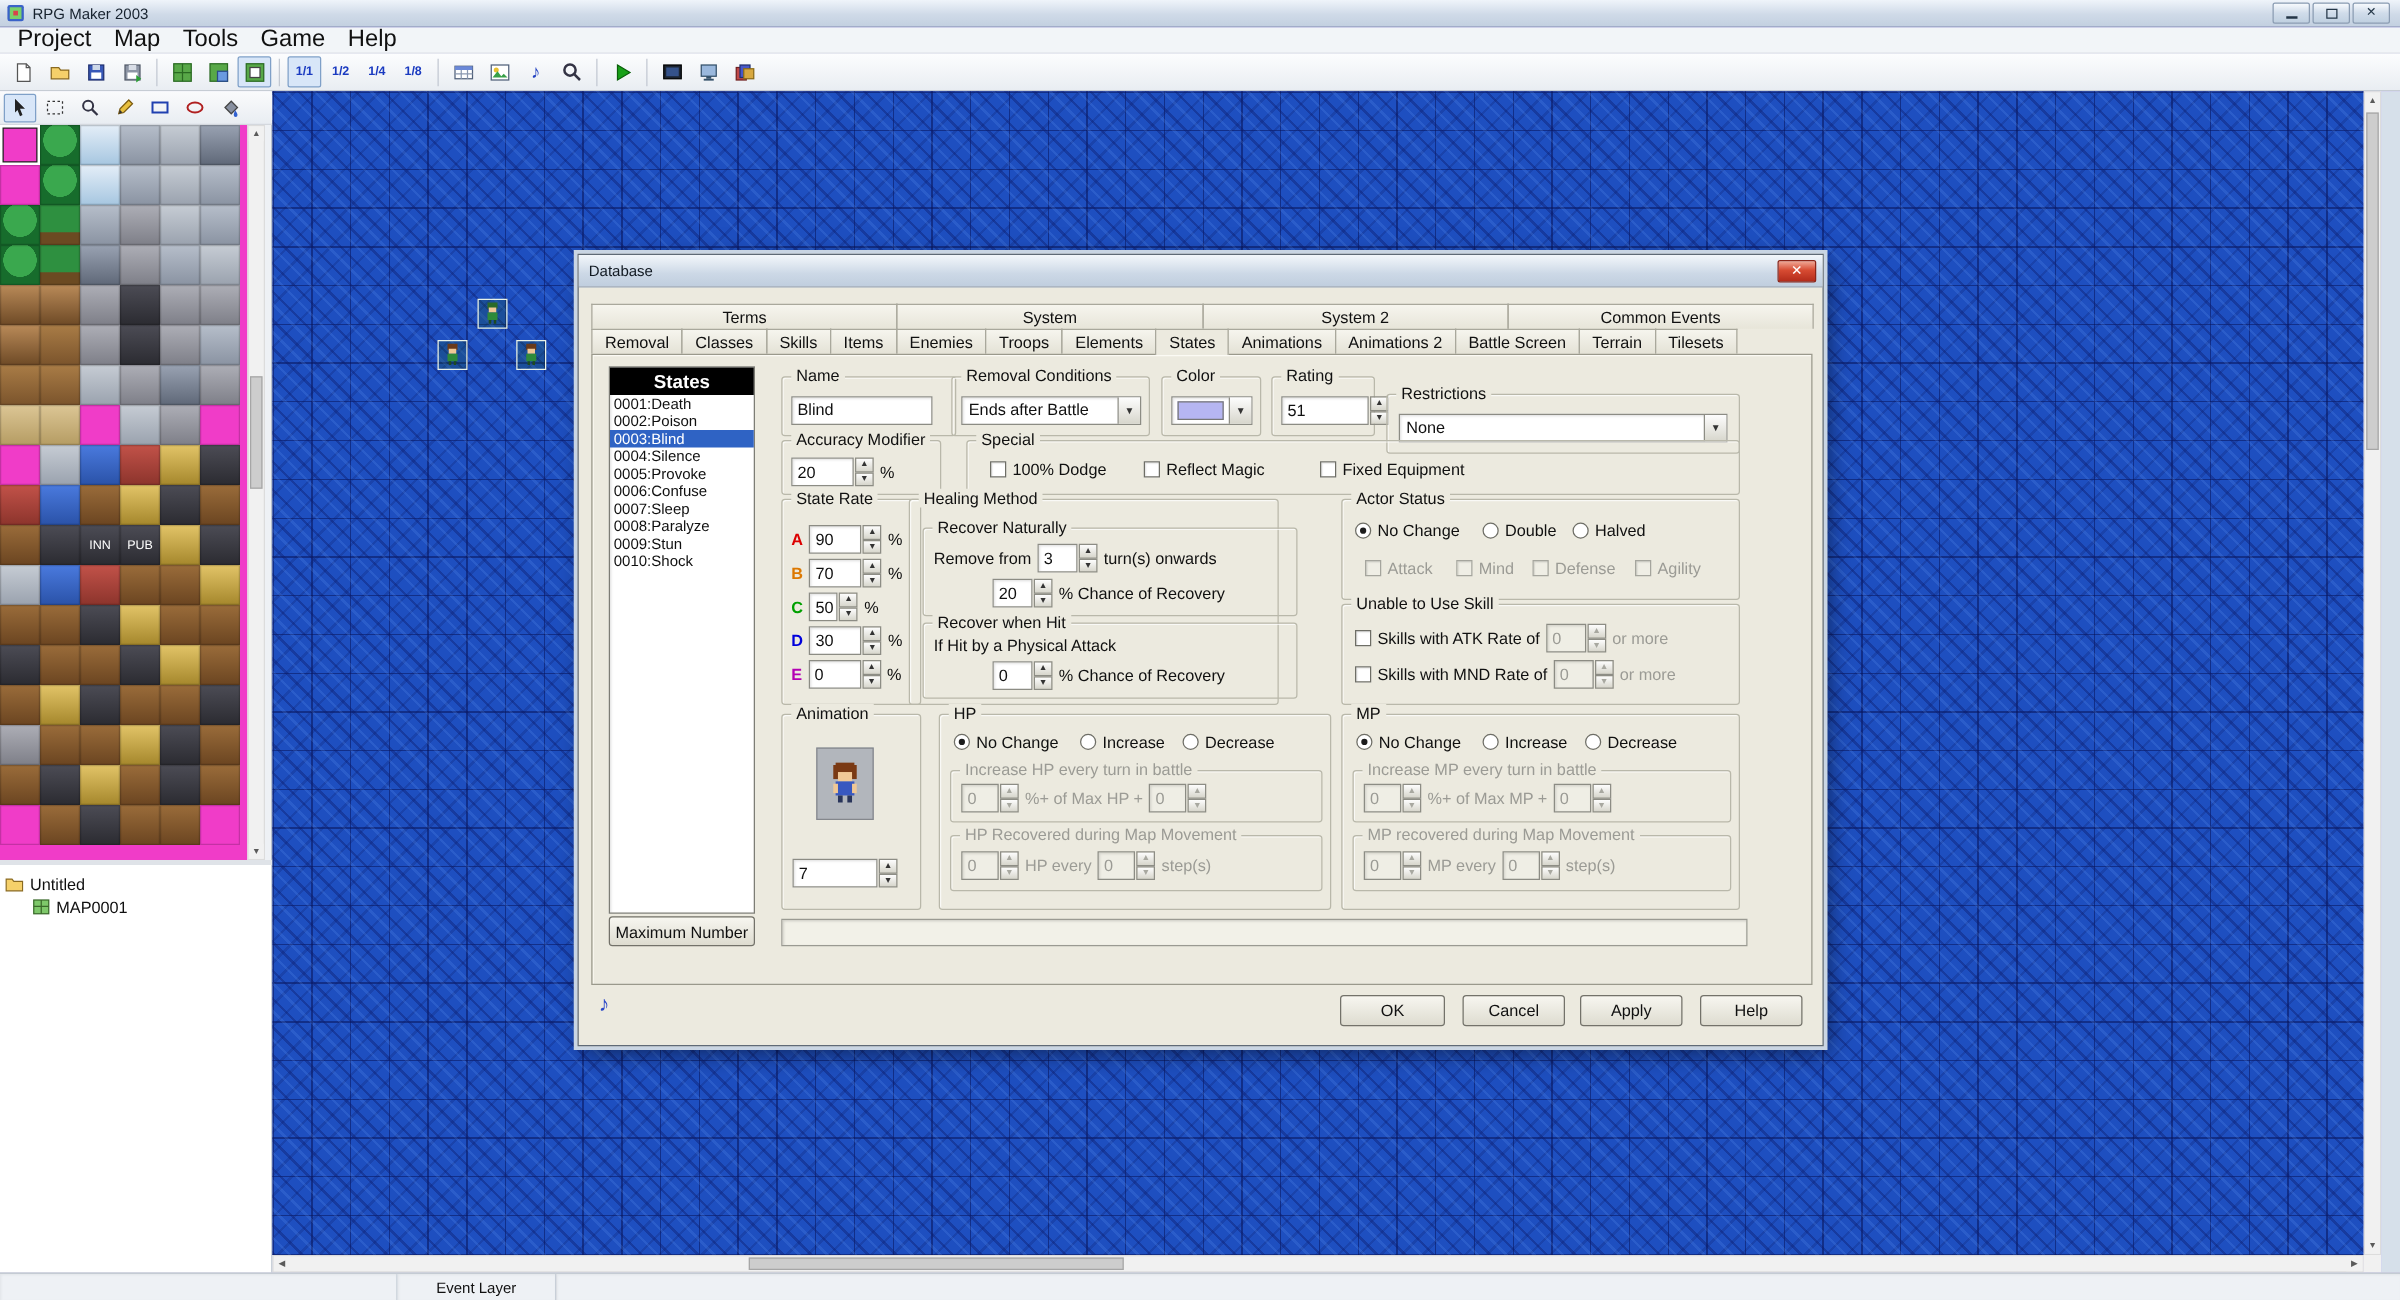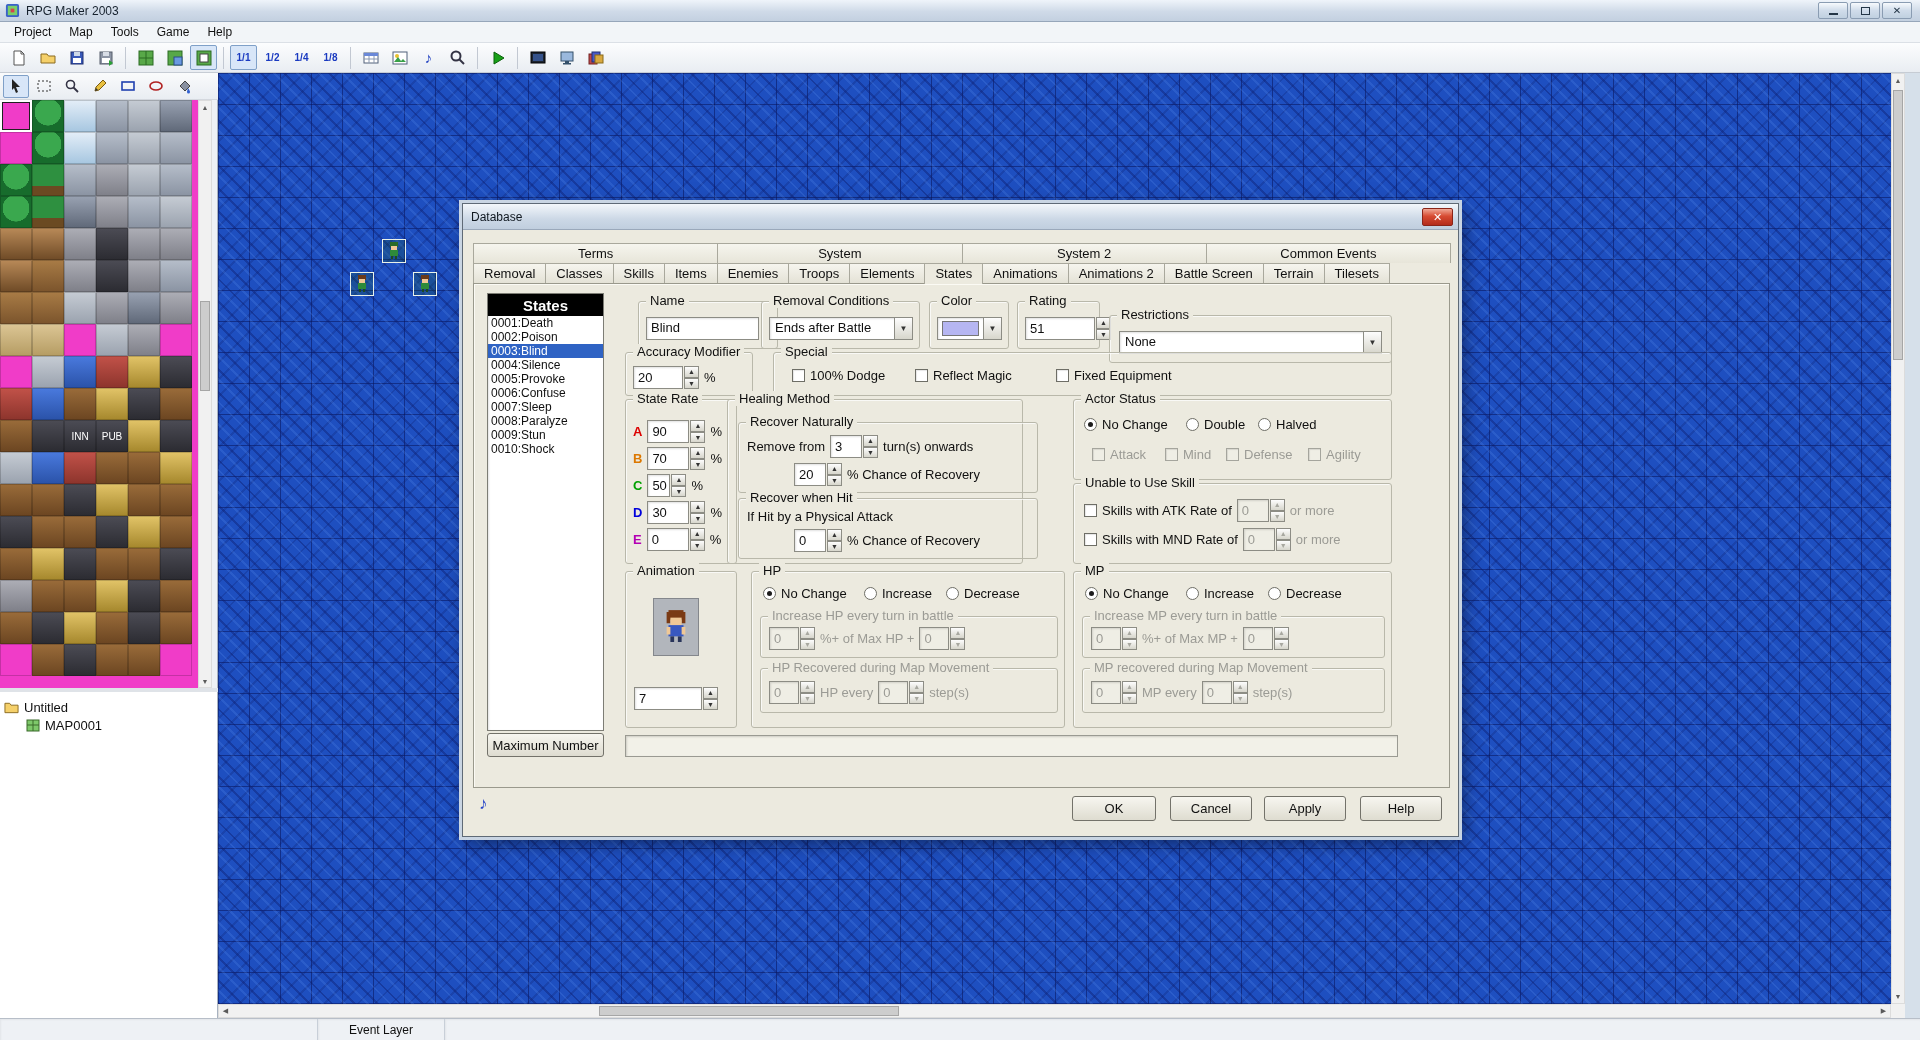--- a/index.html
+++ b/index.html
@@ -15,21 +15,21 @@
   .title-text{font-size:12px;color:#16212d}
   .winbtns{margin-left:auto;display:flex;gap:2px;padding-right:3px}
   .wbtn{width:30px;height:17px;border:1px solid #8a9cb2;border-radius:2px;
     background:linear-gradient(#f7fafd,#d0dcea 50%,#c0d0e0);display:flex;align-items:center;justify-content:center;
     font-size:10px;line-height:10px;color:#243647}
   .wbtn .mini{width:9px;height:2px;background:#243647;margin-top:6px}
   .wbtn .maxi{width:9px;height:8px;border:1px solid #243647}
 
   #menubar{position:absolute;left:0;top:22px;width:1920px;height:21px;background:#f2f5f8;
     border-bottom:1px solid #dbe0e6;display:flex;align-items:center;padding-left:5px}
-  .menu{font-size:12px;padding:20px 9px;color:#111}
+  .menu{font-size:19px;padding:20px 9px;color:#111}
 
   #toolbar{position:absolute;left:0;top:43px;width:1920px;height:30px;
     background:linear-gradient(#fcfdfe,#e9edf2);border-bottom:1px solid #c6ccd4;
     display:flex;align-items:center;padding:0 5px;gap:2px}
   .tbtn{width:27px;height:25px;display:flex;align-items:center;justify-content:center;
     border:1px solid transparent;border-radius:2px}
   .tbtn.pressed{background:#d8e6f8;border-color:#7fa0c8}
   .tsep{width:1px;height:22px;background:#c2c8d2;margin:0 4px}
   .zlbl{font-size:10px;font-weight:bold;color:#1a3ac0}
 
@@ -542,21 +542,21 @@
         <div class="li">0004:Silence</div>
         <div class="li">0005:Provoke</div>
         <div class="li">0006:Confuse</div>
         <div class="li">0007:Sleep</div>
         <div class="li">0008:Paralyze</div>
         <div class="li">0009:Stun</div>
         <div class="li">0010:Shock</div>
       </div>
       <div class="pbtn" style="left:13px;top:449px;width:117px;height:24px">Maximum Number</div>
 
-      <div class="g" style="left:164px;top:17px;width:140px;height:48px">
+      <div class="g" style="left:151px;top:17px;width:140px;height:48px">
         <span class="cap">Name</span>
         <span class="tb" style="left:7px;top:15px;width:113px;height:23px">Blind</span>
       </div>
 
       <div class="g" style="left:287px;top:17px;width:159px;height:48px">
         <span class="cap">Removal Conditions</span>
         <span class="dd" style="left:7px;top:15px;width:144px">
           <span class="dv">Ends after Battle</span>
           <span class="ddb">▼</span>
         </span>

